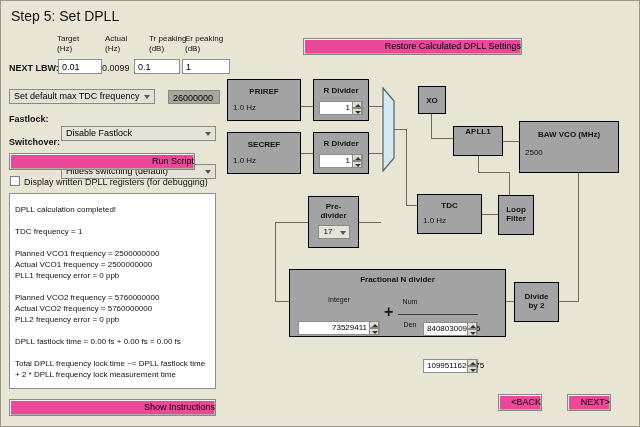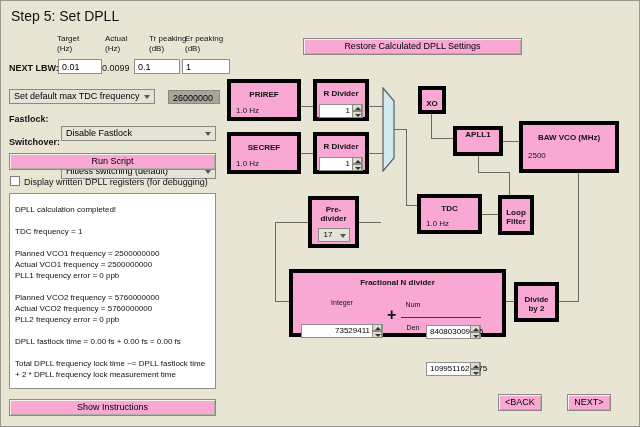--- a/index.html
+++ b/index.html
@@ -31,36 +31,36 @@
   }
   .combo{
     box-sizing:border-box;background:#e5e2d8;border:1px solid #8a8a84;
     font-size:9px;color:#000;height:15px;line-height:13px;padding:0 14px 0 4px;
     position:relative;white-space:nowrap;overflow:hidden;
   }
   .combo .caret{position:absolute;right:4px;top:5px;
     border-left:3px solid transparent;border-right:3px solid transparent;
     border-top:4px solid #555;}
   .btn{
-    box-sizing:border-box;background:#f9a8d4;border:1px solid #8a8a84;
-    font-size:9px;color:#000;text-align:center;line-height:15px;height:17px;
+    box-sizing:border-box;background:#ec4899;border:1px solid #8a8a84;
+    font-size:9px;color:#000;text-align:right;line-height:15px;height:17px;
     box-shadow:inset 1px 1px 0 #f4f2ea, inset -1px -1px 0 #b0ada2;
   }
   .chk-row{font-size:9px;color:#111;}
   .chkbox{display:inline-block;width:8px;height:8px;background:#fff;
     border:1px solid #7d7d7d;vertical-align:-1px;margin-right:4px;}
   #log{
     box-sizing:border-box;background:#fff;border:1px solid #8f8f8f;
     font-size:8px;line-height:11px;color:#111;padding:10px 5px;overflow:hidden;
     white-space:pre-wrap;
   }
 
   
   .blk{
-    box-sizing:border-box;background:#f9a8d4;border:4px solid #000000;
+    box-sizing:border-box;background:#a3a3a3;border:1px solid #000000;
     color:#111;
   }
   .blk .t{font-size:8px;font-weight:bold;text-align:center;}
   .blk .subleft{font-size:8px;text-align:left;padding-left:5px;}
   .wire{position:absolute;background:#6d6a62;}
   .spin{
     position:relative;box-sizing:border-box;background:#fff;border:1px solid #8f8f8f;
     font-size:8px;text-align:right;padding:0 12px 0 3px;line-height:12px;height:14px;color:#000;
   }
   .spin .up,.spin .dn{position:absolute;right:0;width:10px;height:7px;
@@ -124,21 +124,21 @@
     <span>Disable Fastlock</span>
     <span class="caret"></span>
   </div>
 
   <div class="abs row-label" style="left:8px;top:136px;">Switchover:</div>
   <div class="abs combo" style="left:60px;top:133px;width:155px;">
     <span>Hitless switching (default)</span>
     <span class="caret"></span>
   </div>
 
-  <div class="abs btn" style="left:8px;top:152px;width:207px;">Run Script</div>
+  <div class="abs btn" style="left:8px;top:152px;width:186px;">Run Script</div>
 
   <div class="abs chk-row" style="left:9px;top:175px;">
     <span class="chkbox"></span><span>Display written DPLL registers (for debugging)</span>
   </div>
 
   <div class="abs" id="log" style="left:8px;top:192px;width:207px;height:196px;">DPLL calculation completed!
 
 TDC frequency = 1
 
 Planned VCO1 frequency = 2500000000

